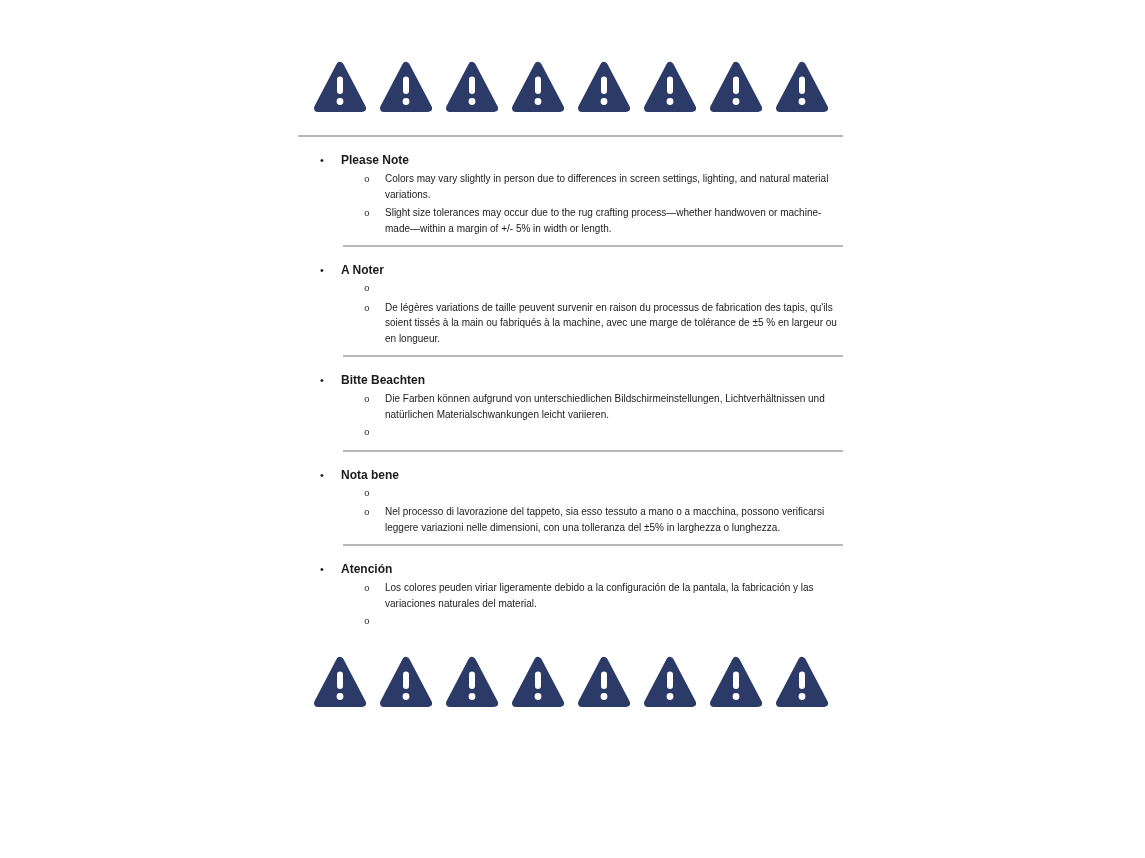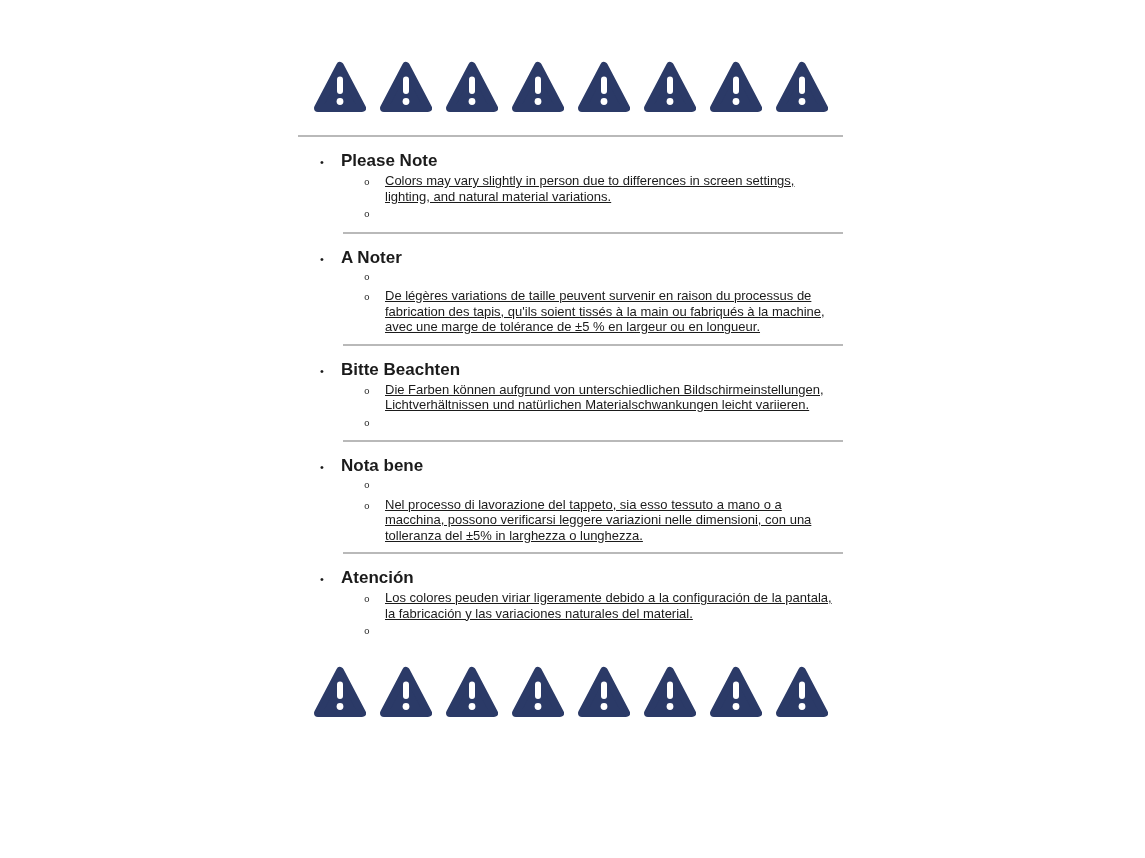--- a/index.html
+++ b/index.html
@@ -46,42 +46,41 @@
     margin-top: 16px;
     line-height: 15px;
   }
   .bullet-l1 {
     width: 21px;
     margin-left: 22px;
     font-size: 11px;
     flex: 0 0 auto;
   }
   .heading {
-    font-size: 17px;
+    font-size: 12px;
     font-weight: 700;
     line-height: 15px;
   }
   .item-row {
     display: flex;
     align-items: baseline;
     margin-top: 3px;
     line-height: 15.5px;
   }
   .bullet-l2 {
     width: 21px;
     margin-left: 66px;
     font-size: 9.5px;
     font-family: "Liberation Mono", monospace;
     flex: 0 0 auto;
   }
   .item-text {
-    font-size: 13px;
+    font-size: 10px;
     width: 457px;
     line-height: 15.5px;
-    text-decoration: underline;
   }
 </style>
 </head>
 <body>
 
 <div class="page">
   <div class="content">
 
     <div class="tri-row top" id="tri-row-top">
         <svg class="tri" viewBox="0 0 52 55">
@@ -135,20 +134,21 @@
       <h2 class="heading">Please Note</h2>
     </div>
 
   <div class="item-row">
     <span class="bullet-l2">o</span>
     <p class="item-text">Colors may vary slightly in person due to differences in screen settings, lighting, and natural material variations.</p>
   </div>
 
   <div class="item-row">
     <span class="bullet-l2">o</span>
+    <p class="item-text">Slight size tolerances may occur due to the rug crafting process—whether handwoven or machine-made—within a margin of +/- 5% in width or length.</p>
   </div>
 <div class="rule rule-indent"></div>
         </section>
 
   <section class="lang-section">
     <div class="h-row">
       <span class="bullet-l1">•</span>
       <h2 class="heading">A Noter</h2>
     </div>
 

